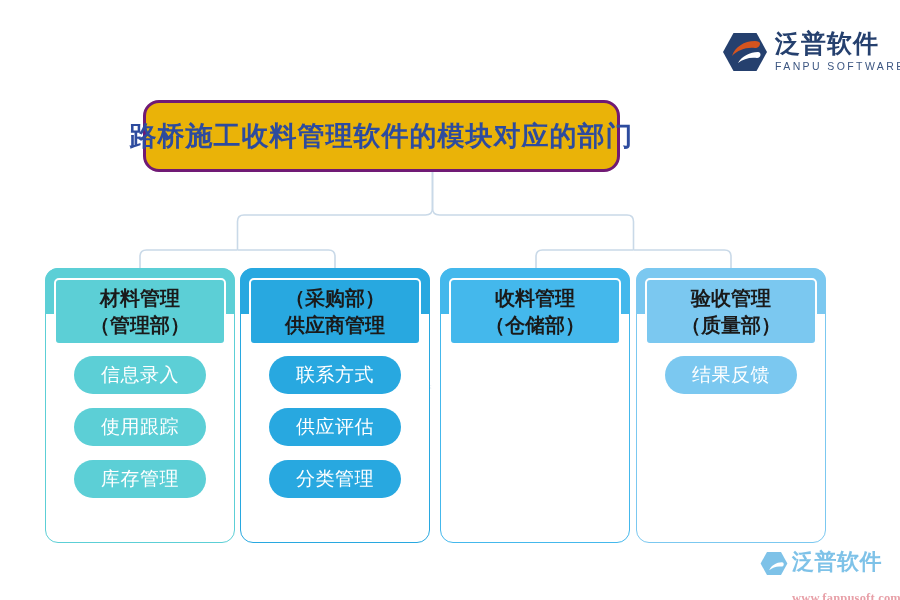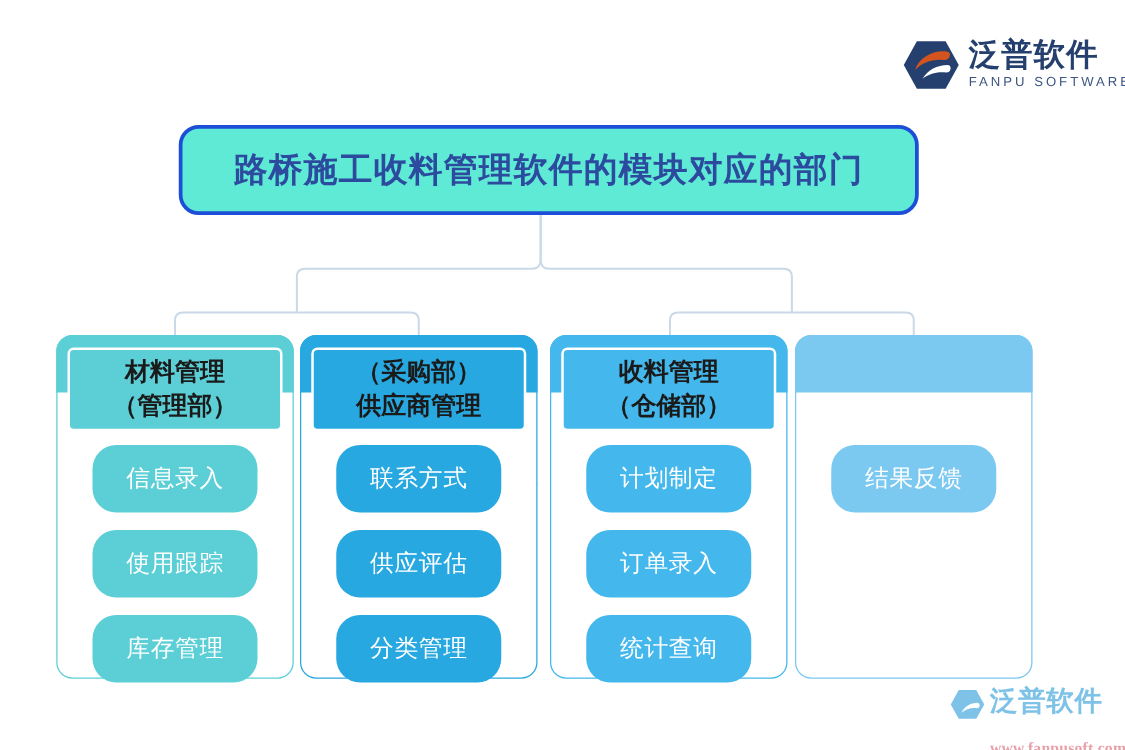--- a/index.html
+++ b/index.html
@@ -61,26 +61,26 @@
     line-height: 1.4;
     margin-top: 2px;
     white-space: nowrap;
   }
 
   
   .title-box {
     position: absolute;
     left: 143px;
     top: 100px;
-    width: 592px;
+    width: 477px;
     height: 72px;
     box-sizing: border-box;
-    border: 3px solid #1d4ed8;
+    border: 3px solid #701a75;
     border-radius: 16px;
-    background: #5eead4;
+    background: #eab308;
     display: flex;
     align-items: center;
     justify-content: center;
   }
   .title-text {
     font-family: "Liberation Serif", "DejaVu Serif", serif;
     font-size: 27px;
     font-weight: bold;
     color: #2d4b9e;
     letter-spacing: 1px;
@@ -154,21 +154,21 @@
     left: 0;
     top: 88px;
     width: 190px;
     display: flex;
     flex-direction: column;
     align-items: center;
     gap: 14px;
   }
   .pill {
     width: 132px;
-    height: 54px;
+    height: 38px;
     box-sizing: border-box;
     background: var(--c);
     border-radius: 19px;
     display: flex;
     align-items: center;
     justify-content: center;
     font-family: "Liberation Serif", "DejaVu Serif", serif;
     font-size: 19px;
     color: #ffffff;
     letter-spacing: 0.5px;
@@ -326,30 +326,29 @@
     </div>
   </div>
 
   <div class="card" style="left:440px; --c:#44b8ec;">
     <div class="card-shell"></div>
     <div class="card-topband"></div>
     <div class="card-header">
       <div class="card-header-line">收料管理</div>
       <div class="card-header-line">（仓储部）</div>
     </div>
-    <div class="card-items">
-      <div class="pill">计划制定</div>
-      <div class="pill">订单录入</div>
-      <div class="pill">统计查询</div>
-    </div>
   </div>
 
   <div class="card" style="left:636px; --c:#7bc8f0;">
     <div class="card-shell"></div>
     <div class="card-topband"></div>
+    <div class="card-header">
+      <div class="card-header-line">验收管理</div>
+      <div class="card-header-line">（质量部）</div>
+    </div>
     <div class="card-items">
       <div class="pill">结果反馈</div>
     </div>
   </div>
 
   <div class="wm-bottom">
     <div class="wmb-mark">
       <svg width="28" height="25" viewBox="0 0 46 40" xmlns="http://www.w3.org/2000/svg">
         <path d="M11.5 1 L34.5 1 L45 20 L34.5 39 L11.5 39 L1 20 Z" fill="#7ec2e8"></path>
         <path d="M36 18 C27 18 19 23 15 31 C21 26 28 24 35 25 C37.5 25 39 23.5 39 21.5 C39 19.5 38 18 36 18 Z" fill="#ffffff"></path>

